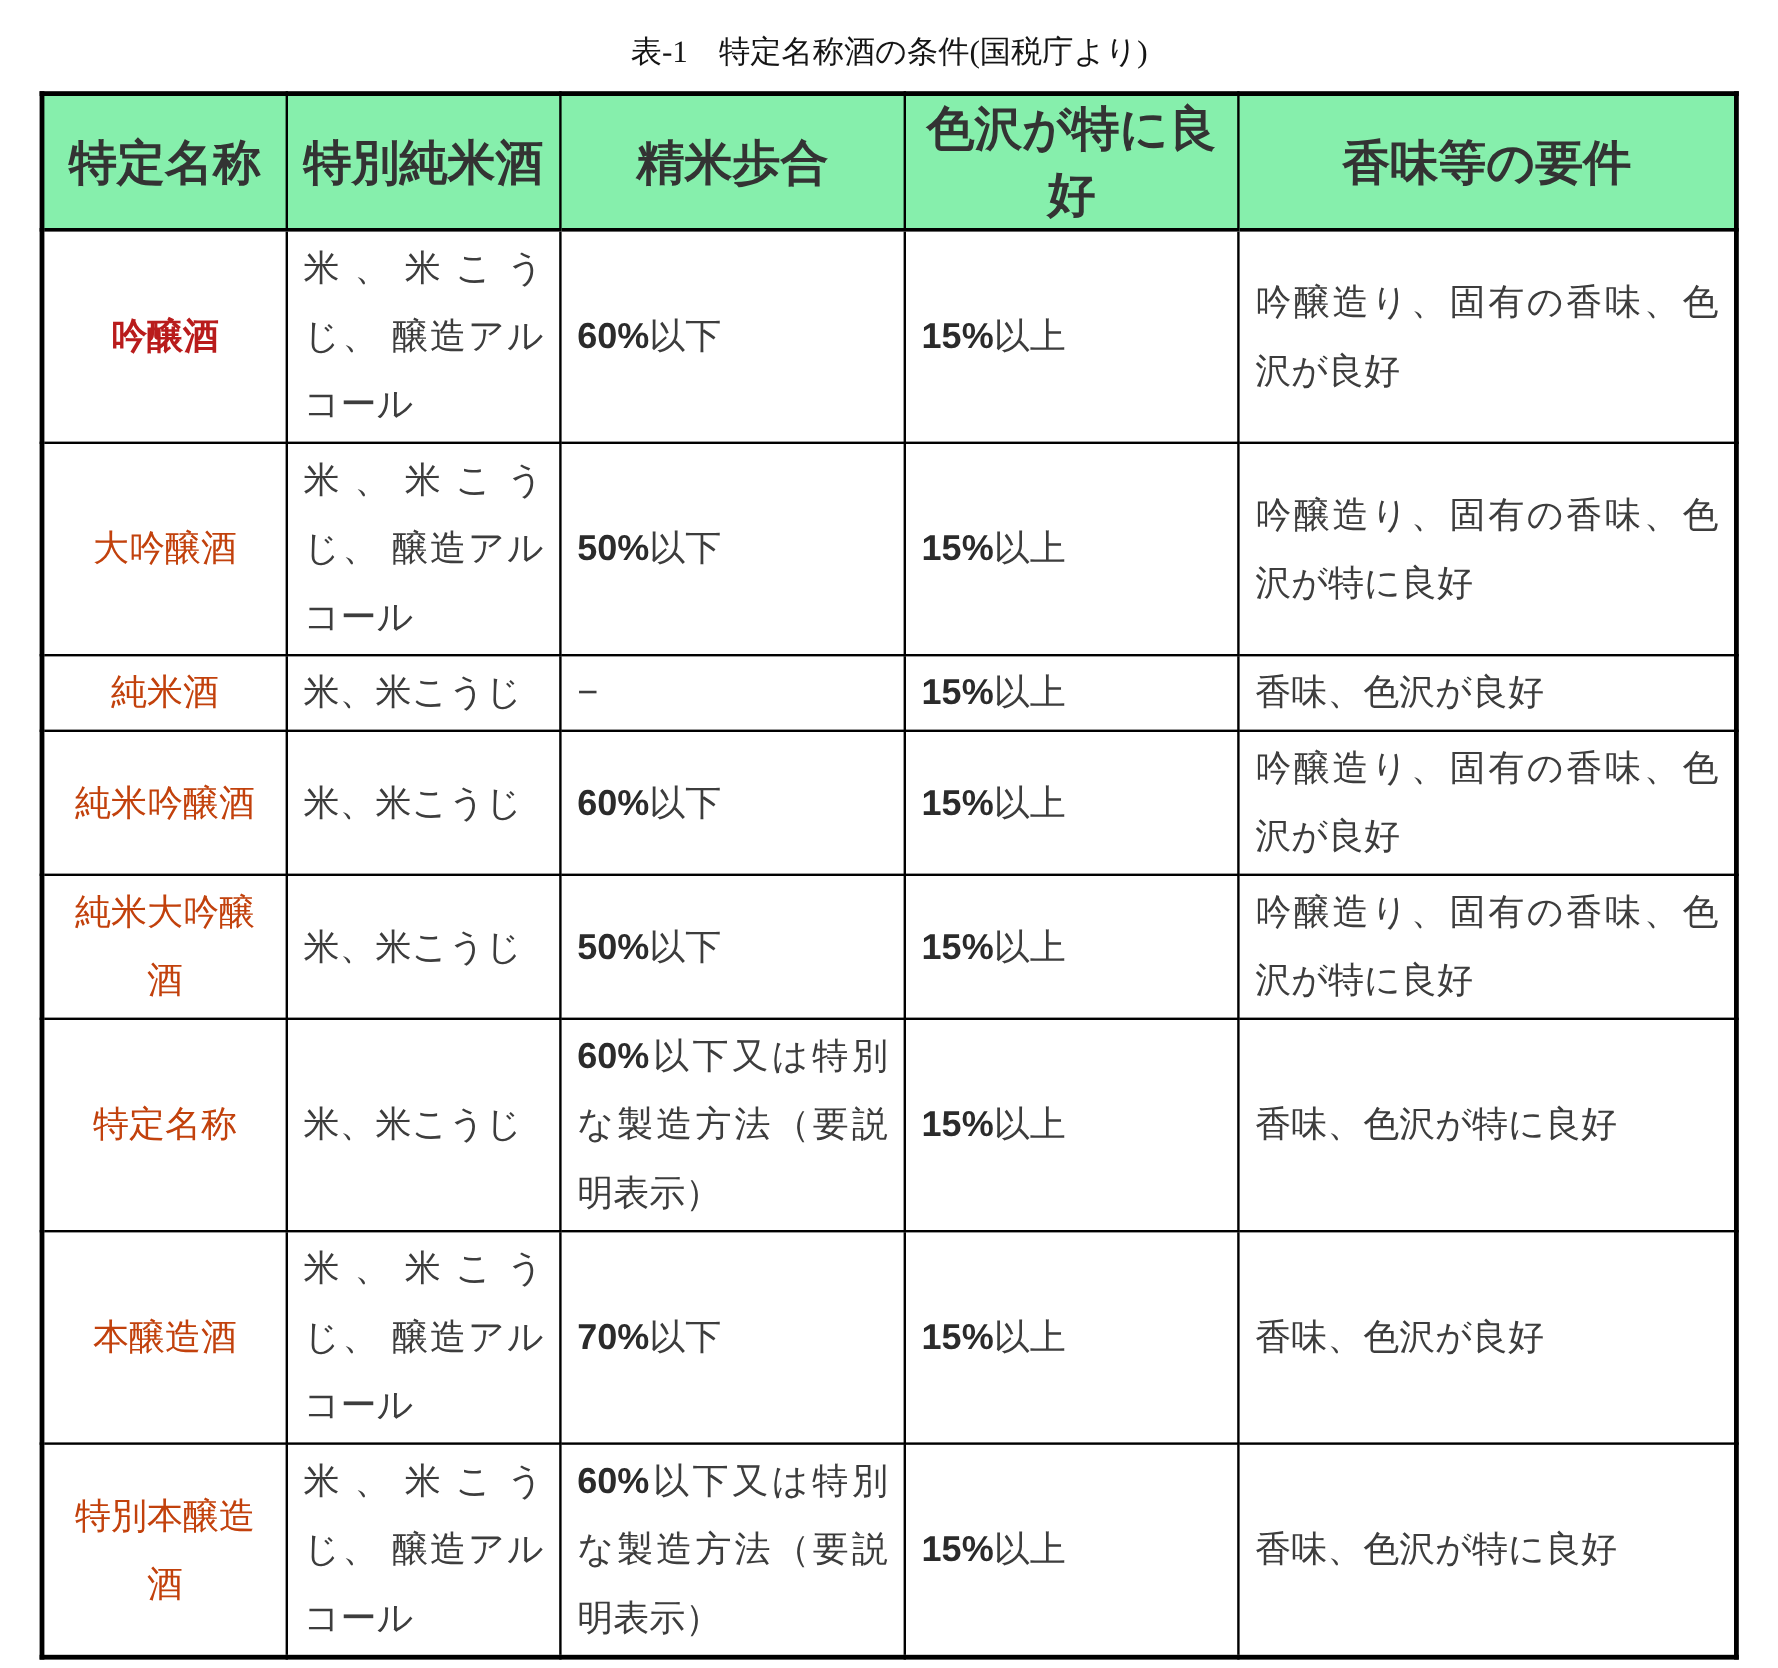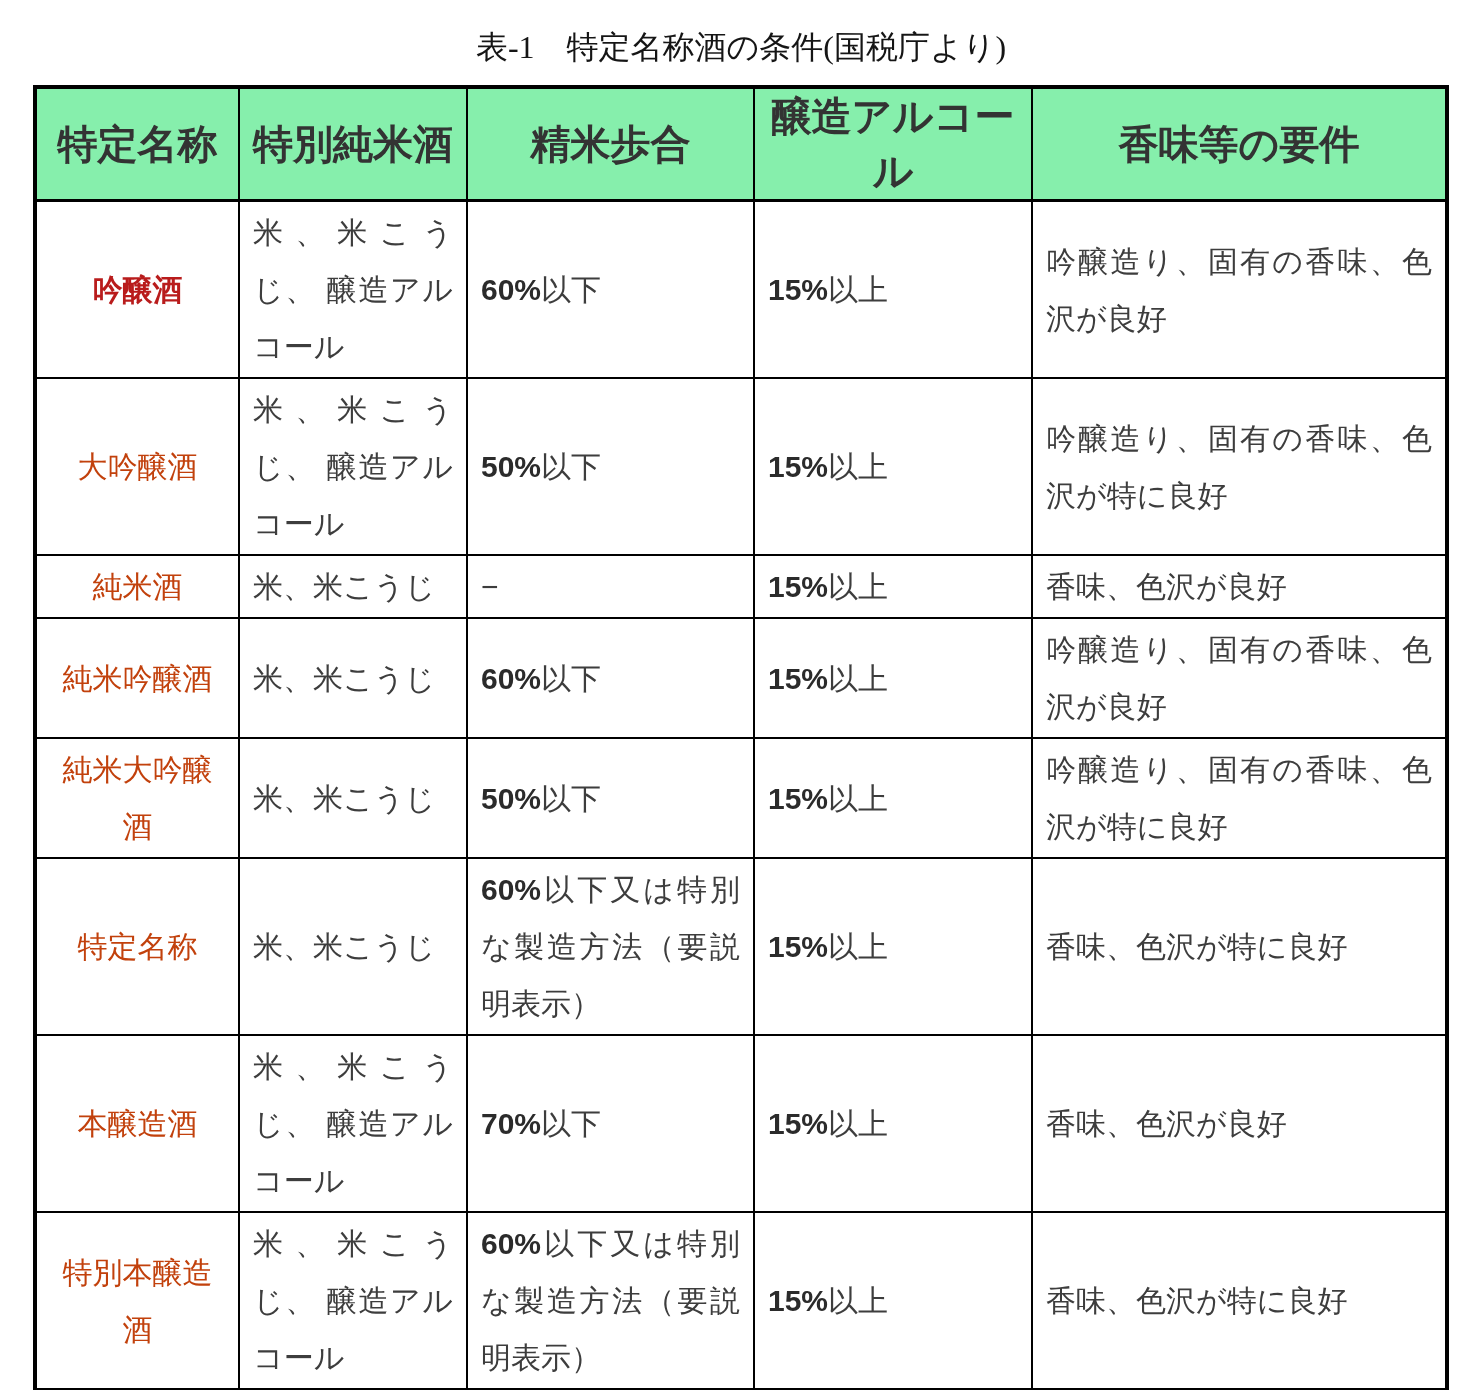--- a/index.html
+++ b/index.html
@@ -15,21 +15,21 @@
   }
   .page {
     position: relative;
     width: 1482px;
     height: 1390px;
   }
   .caption {
     margin: 26px 0 15px 0;
     text-align: center;
     font-family: "Liberation Serif", serif;
-    font-size: 32px;
+    font-size: 26px;
     font-weight: normal;
     color: #151515;
   }
   table.sake {
     border-collapse: collapse;
     table-layout: fixed;
     width: 1412px;
     margin-left: 33px;
     border: 4px solid #000000;
     background: #ffffff;
@@ -93,21 +93,21 @@
         <col class="c2">
         <col class="c3">
         <col class="c4">
         <col class="c5">
     </colgroup>
     <thead>
       <tr>
           <th class="c1">特定名称</th>
           <th class="c2">特別純米酒</th>
           <th class="c3">精米歩合</th>
-          <th class="c4">醸造アルコール</th>
+          <th class="c4">色沢が特に良好</th>
           <th class="c5">香味等の要件</th>
         </tr>
     </thead>
     <tbody>
         <tr>
           <td class="c1 name-bold">吟醸酒</td>
           <td class="c2">米、米こうじ、 醸造アルコール</td>
           <td class="c3"><span class="num">60%</span>以下</td>
           <td class="c4"><span class="num">15%</span>以上</td>
           <td class="c5">吟醸造り、固有の香味、色沢が良好</td>

